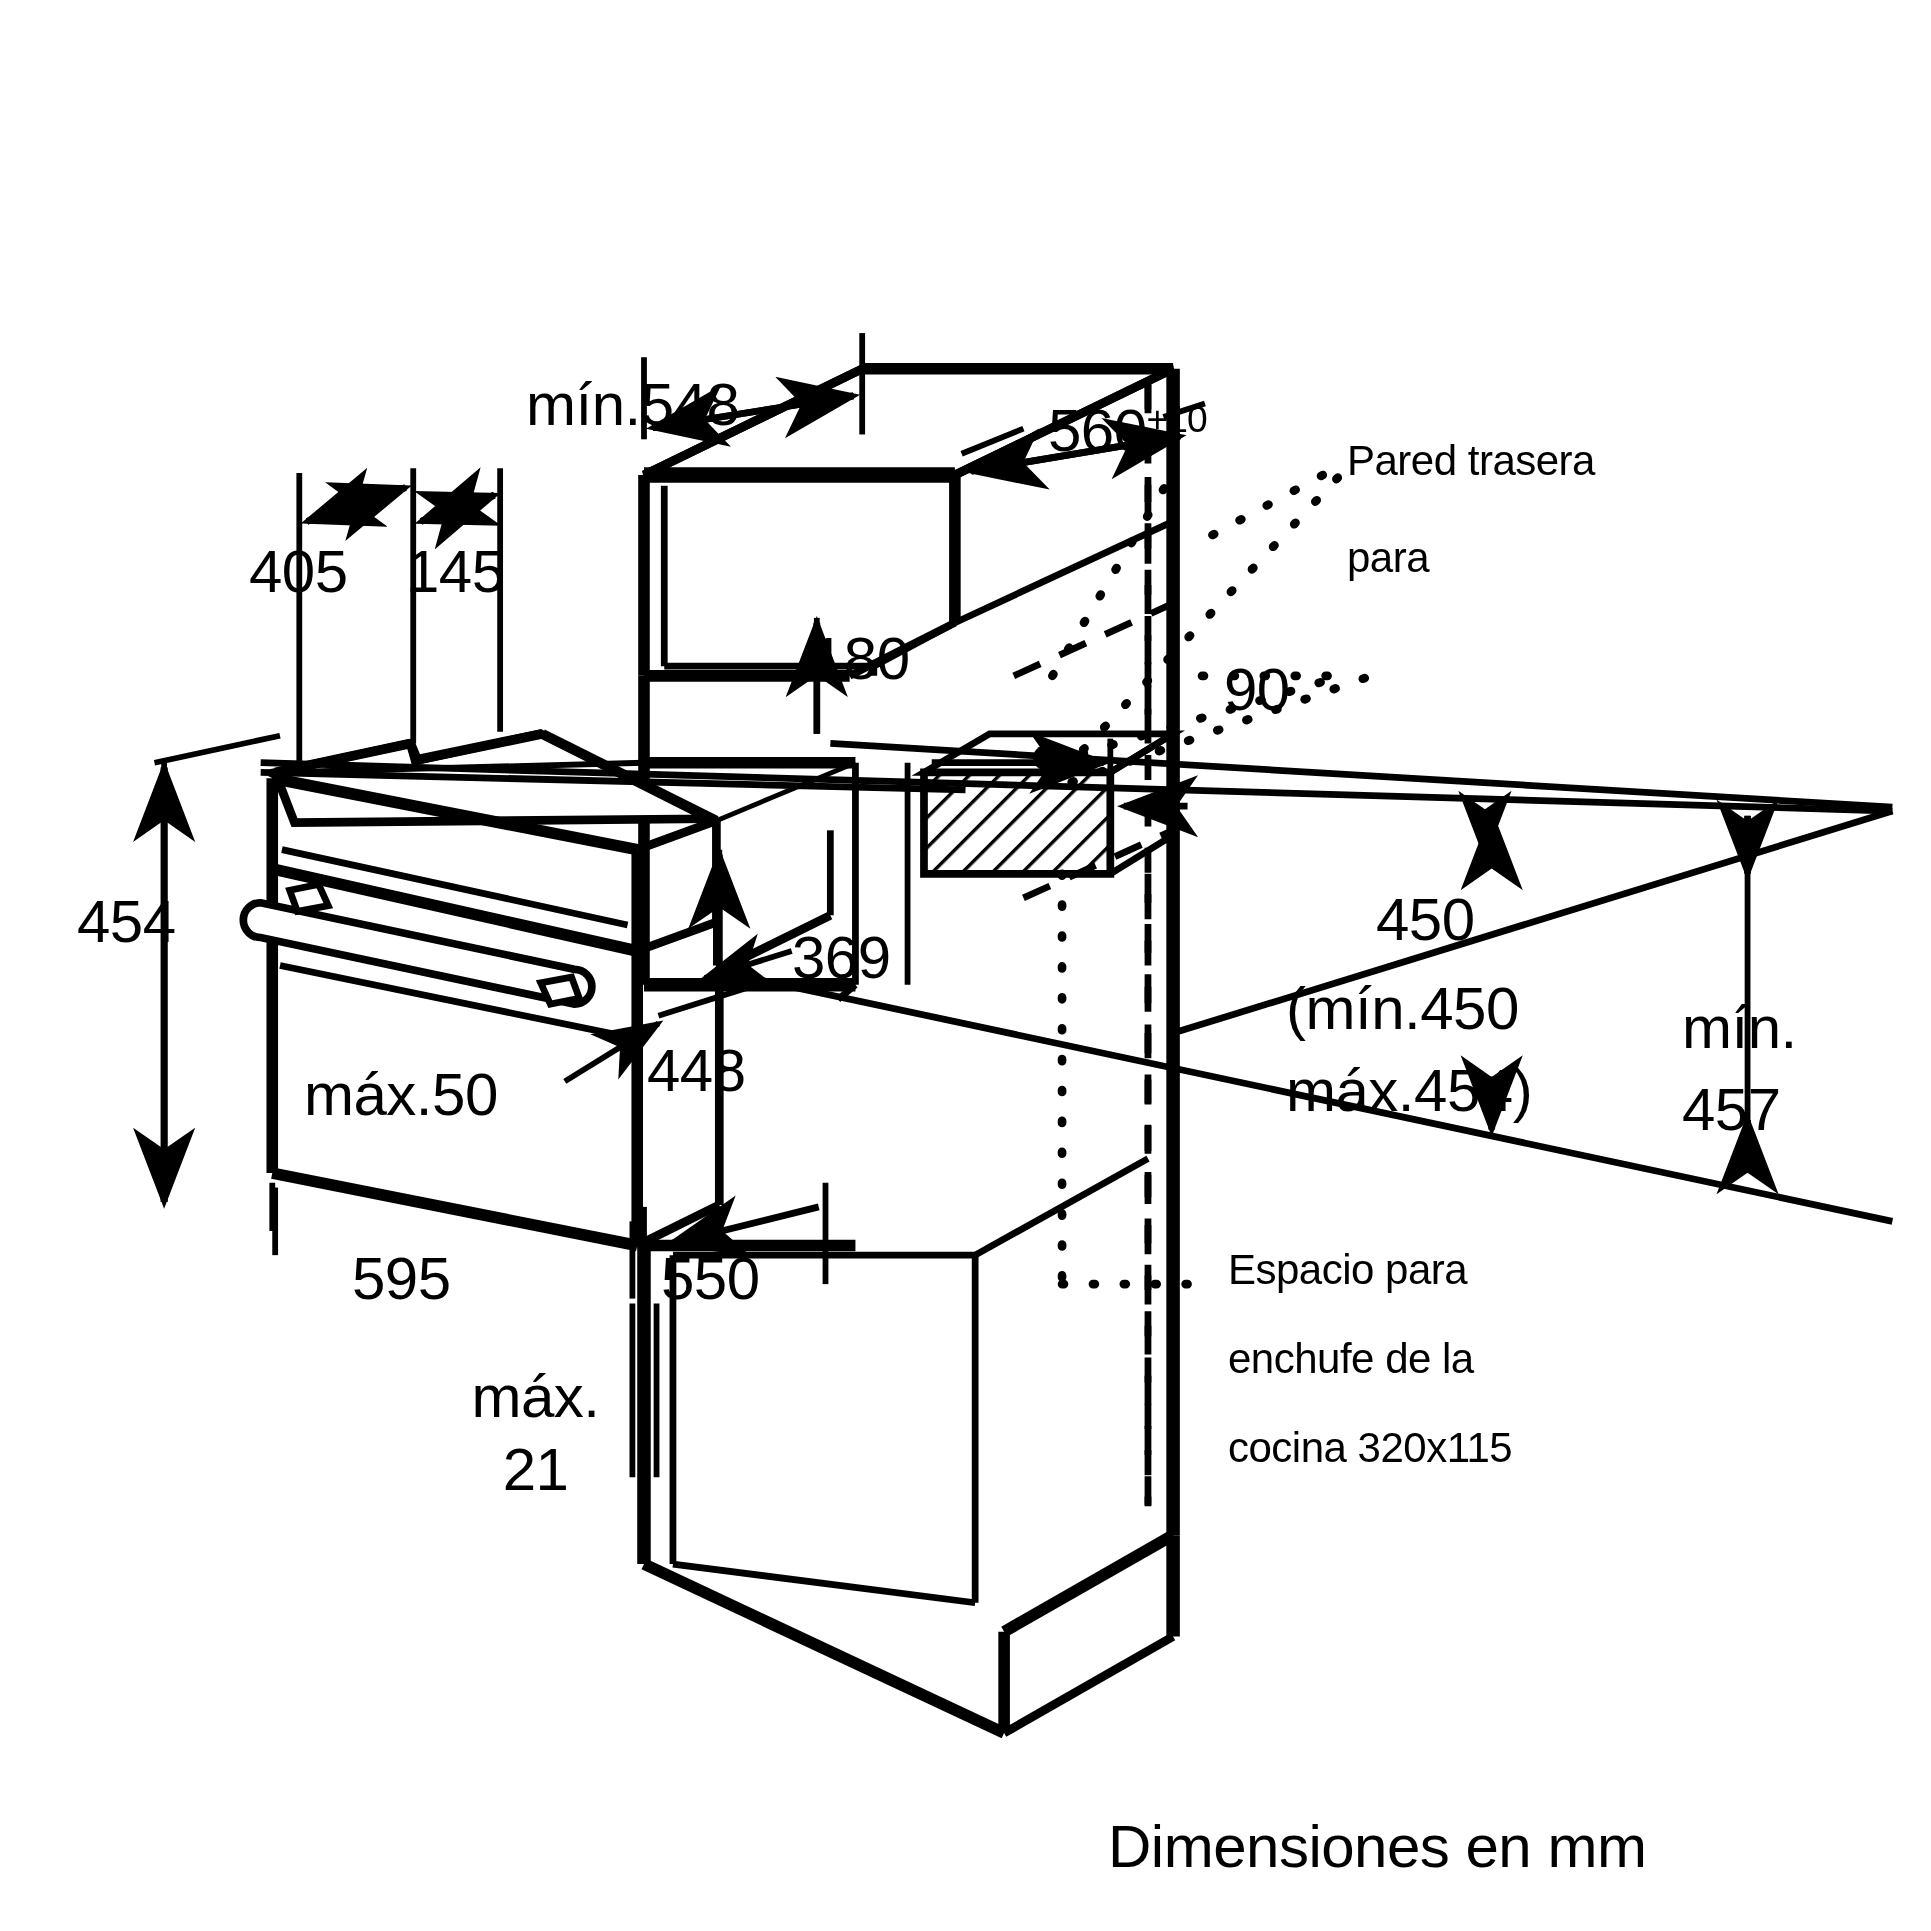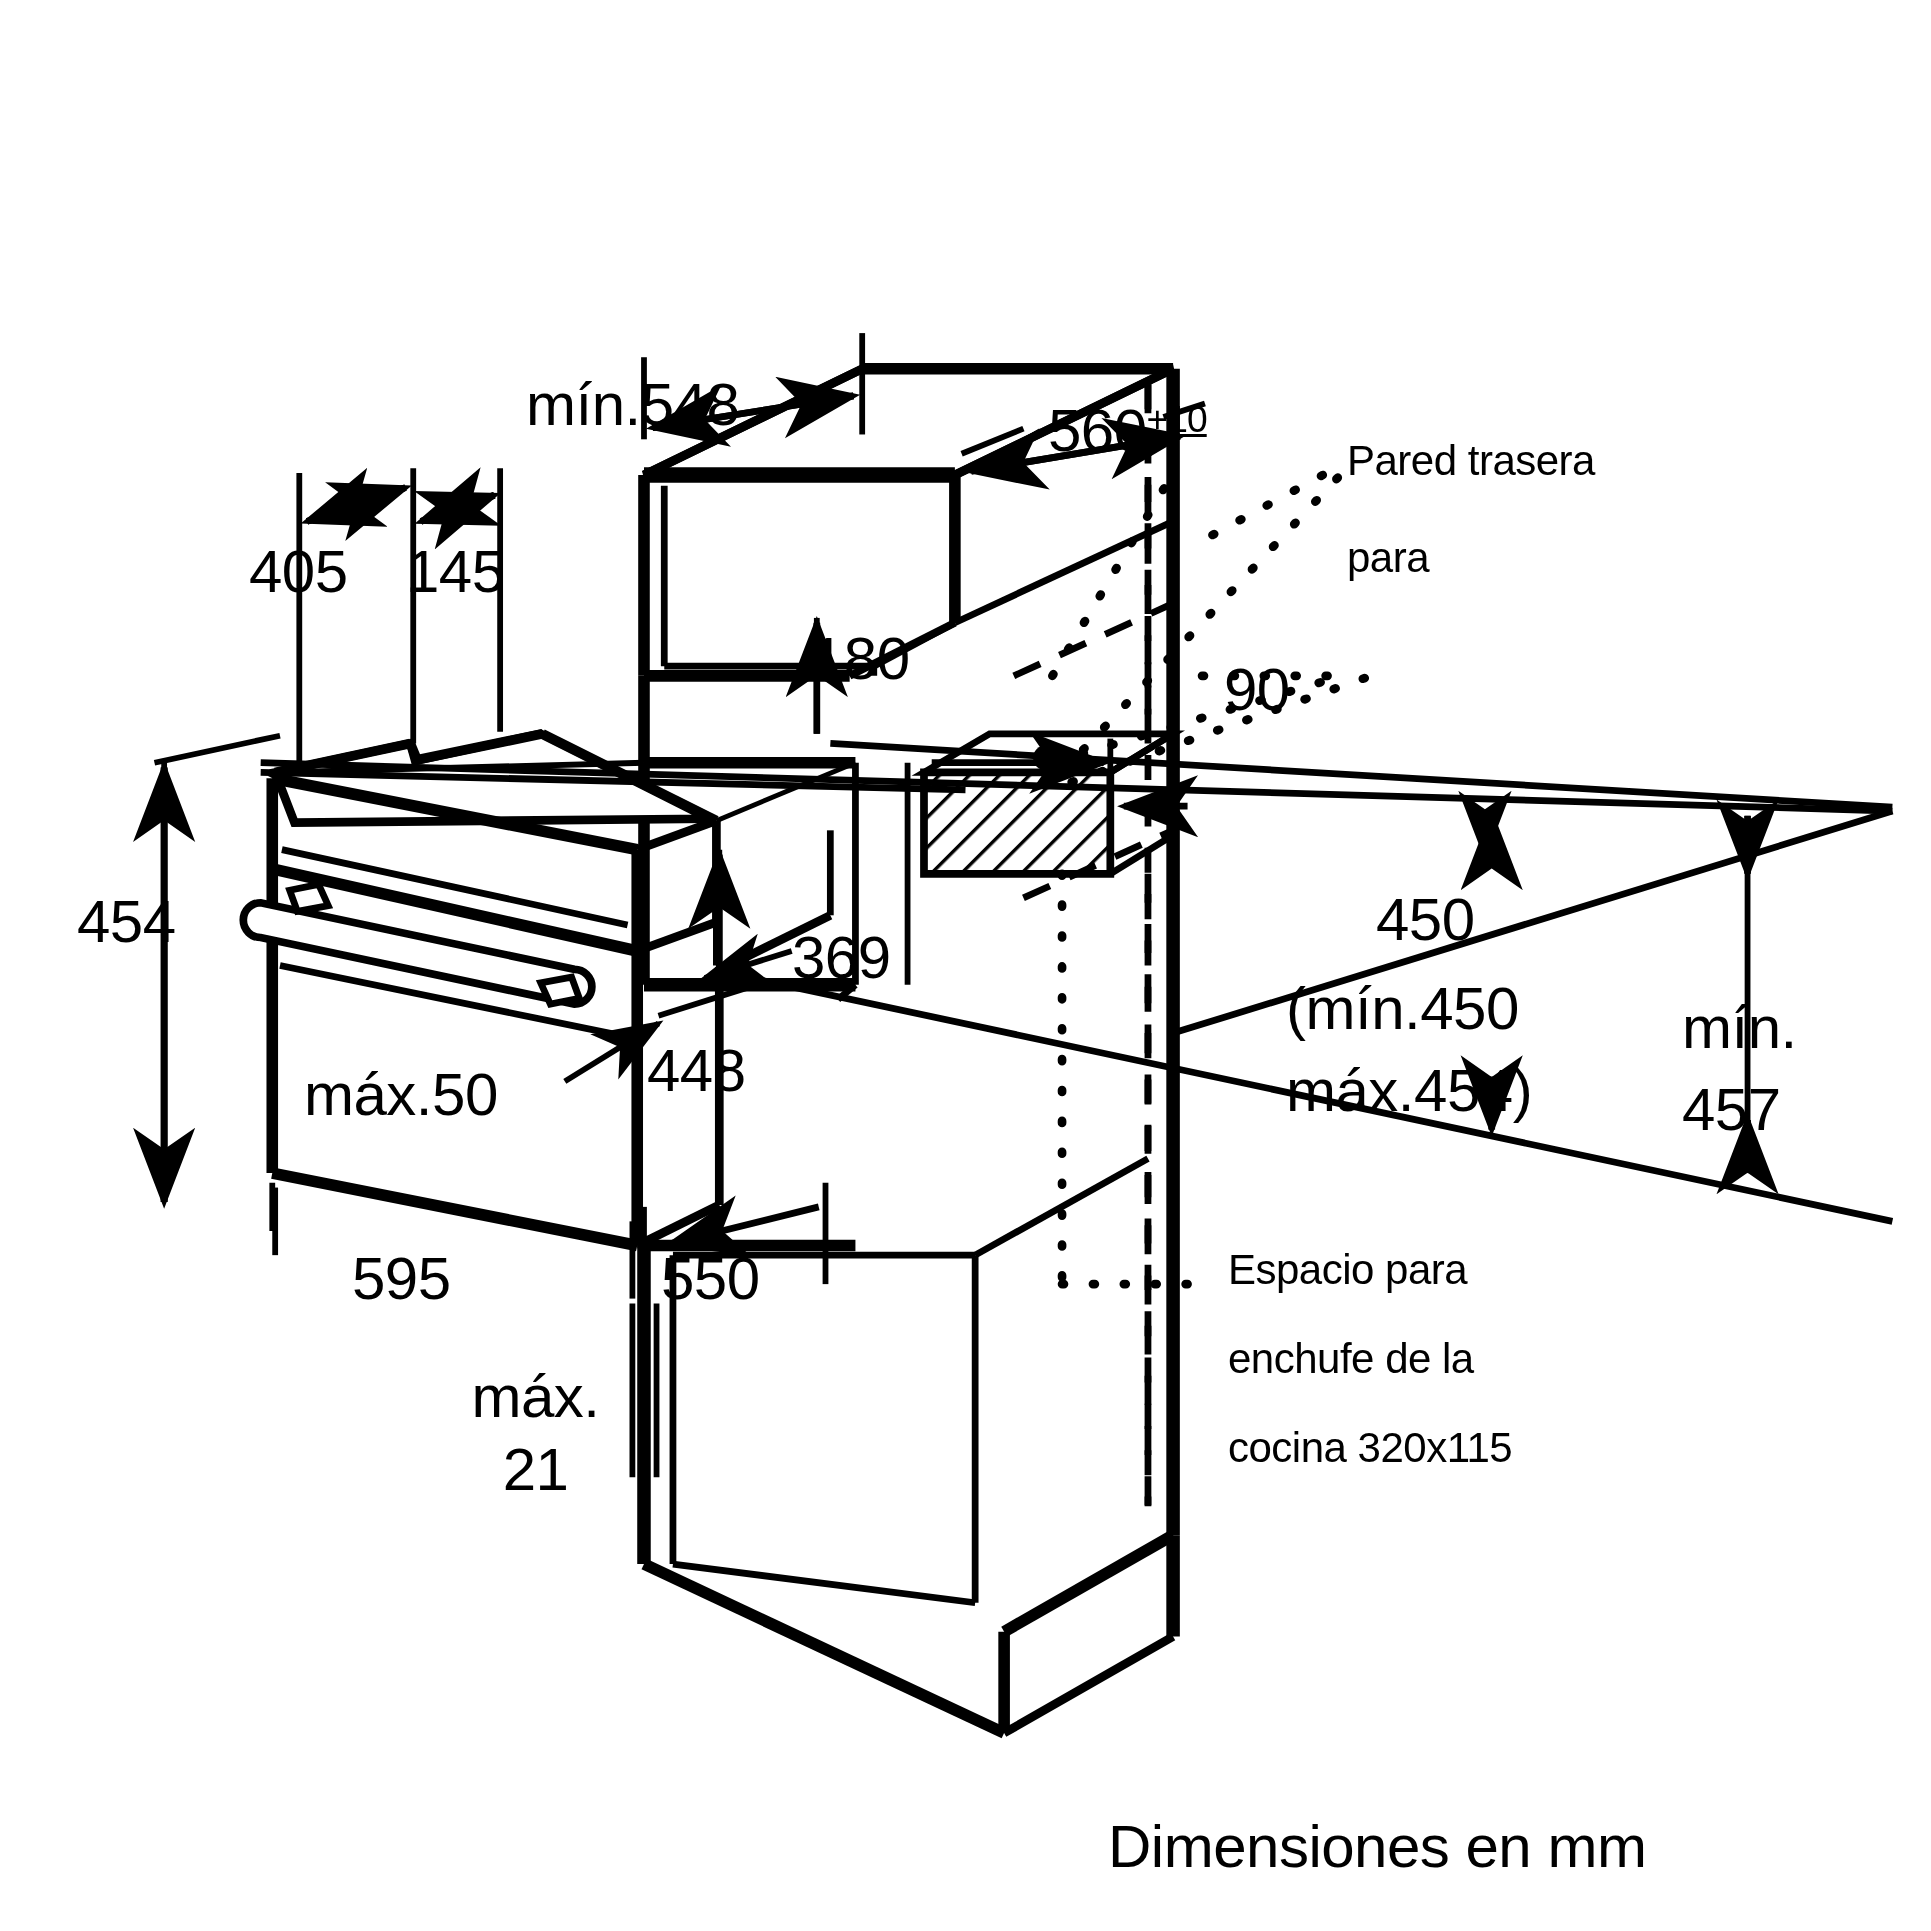--- a/index.html
+++ b/index.html
@@ -35,21 +35,20 @@
     line-height: 1.06;
     letter-spacing: -0.5px;
   }
   .sz-dim   { font-size: 60px; margin-top: 40px; }
   .sz-note  { font-size: 42px; }
   .sz-foot  { font-size: 60px; }
   .sup {
     font-size: 0.62em;
     vertical-align: 0.52em;
     letter-spacing: -1px;
-    text-decoration: underline;
   }
   .ctr { text-align: center; }
 </style>
 </head>
 <body>
 
 <div id="stage">
 
   <svg id="drawing" viewBox="0 0 2000 2000">
     <defs>

